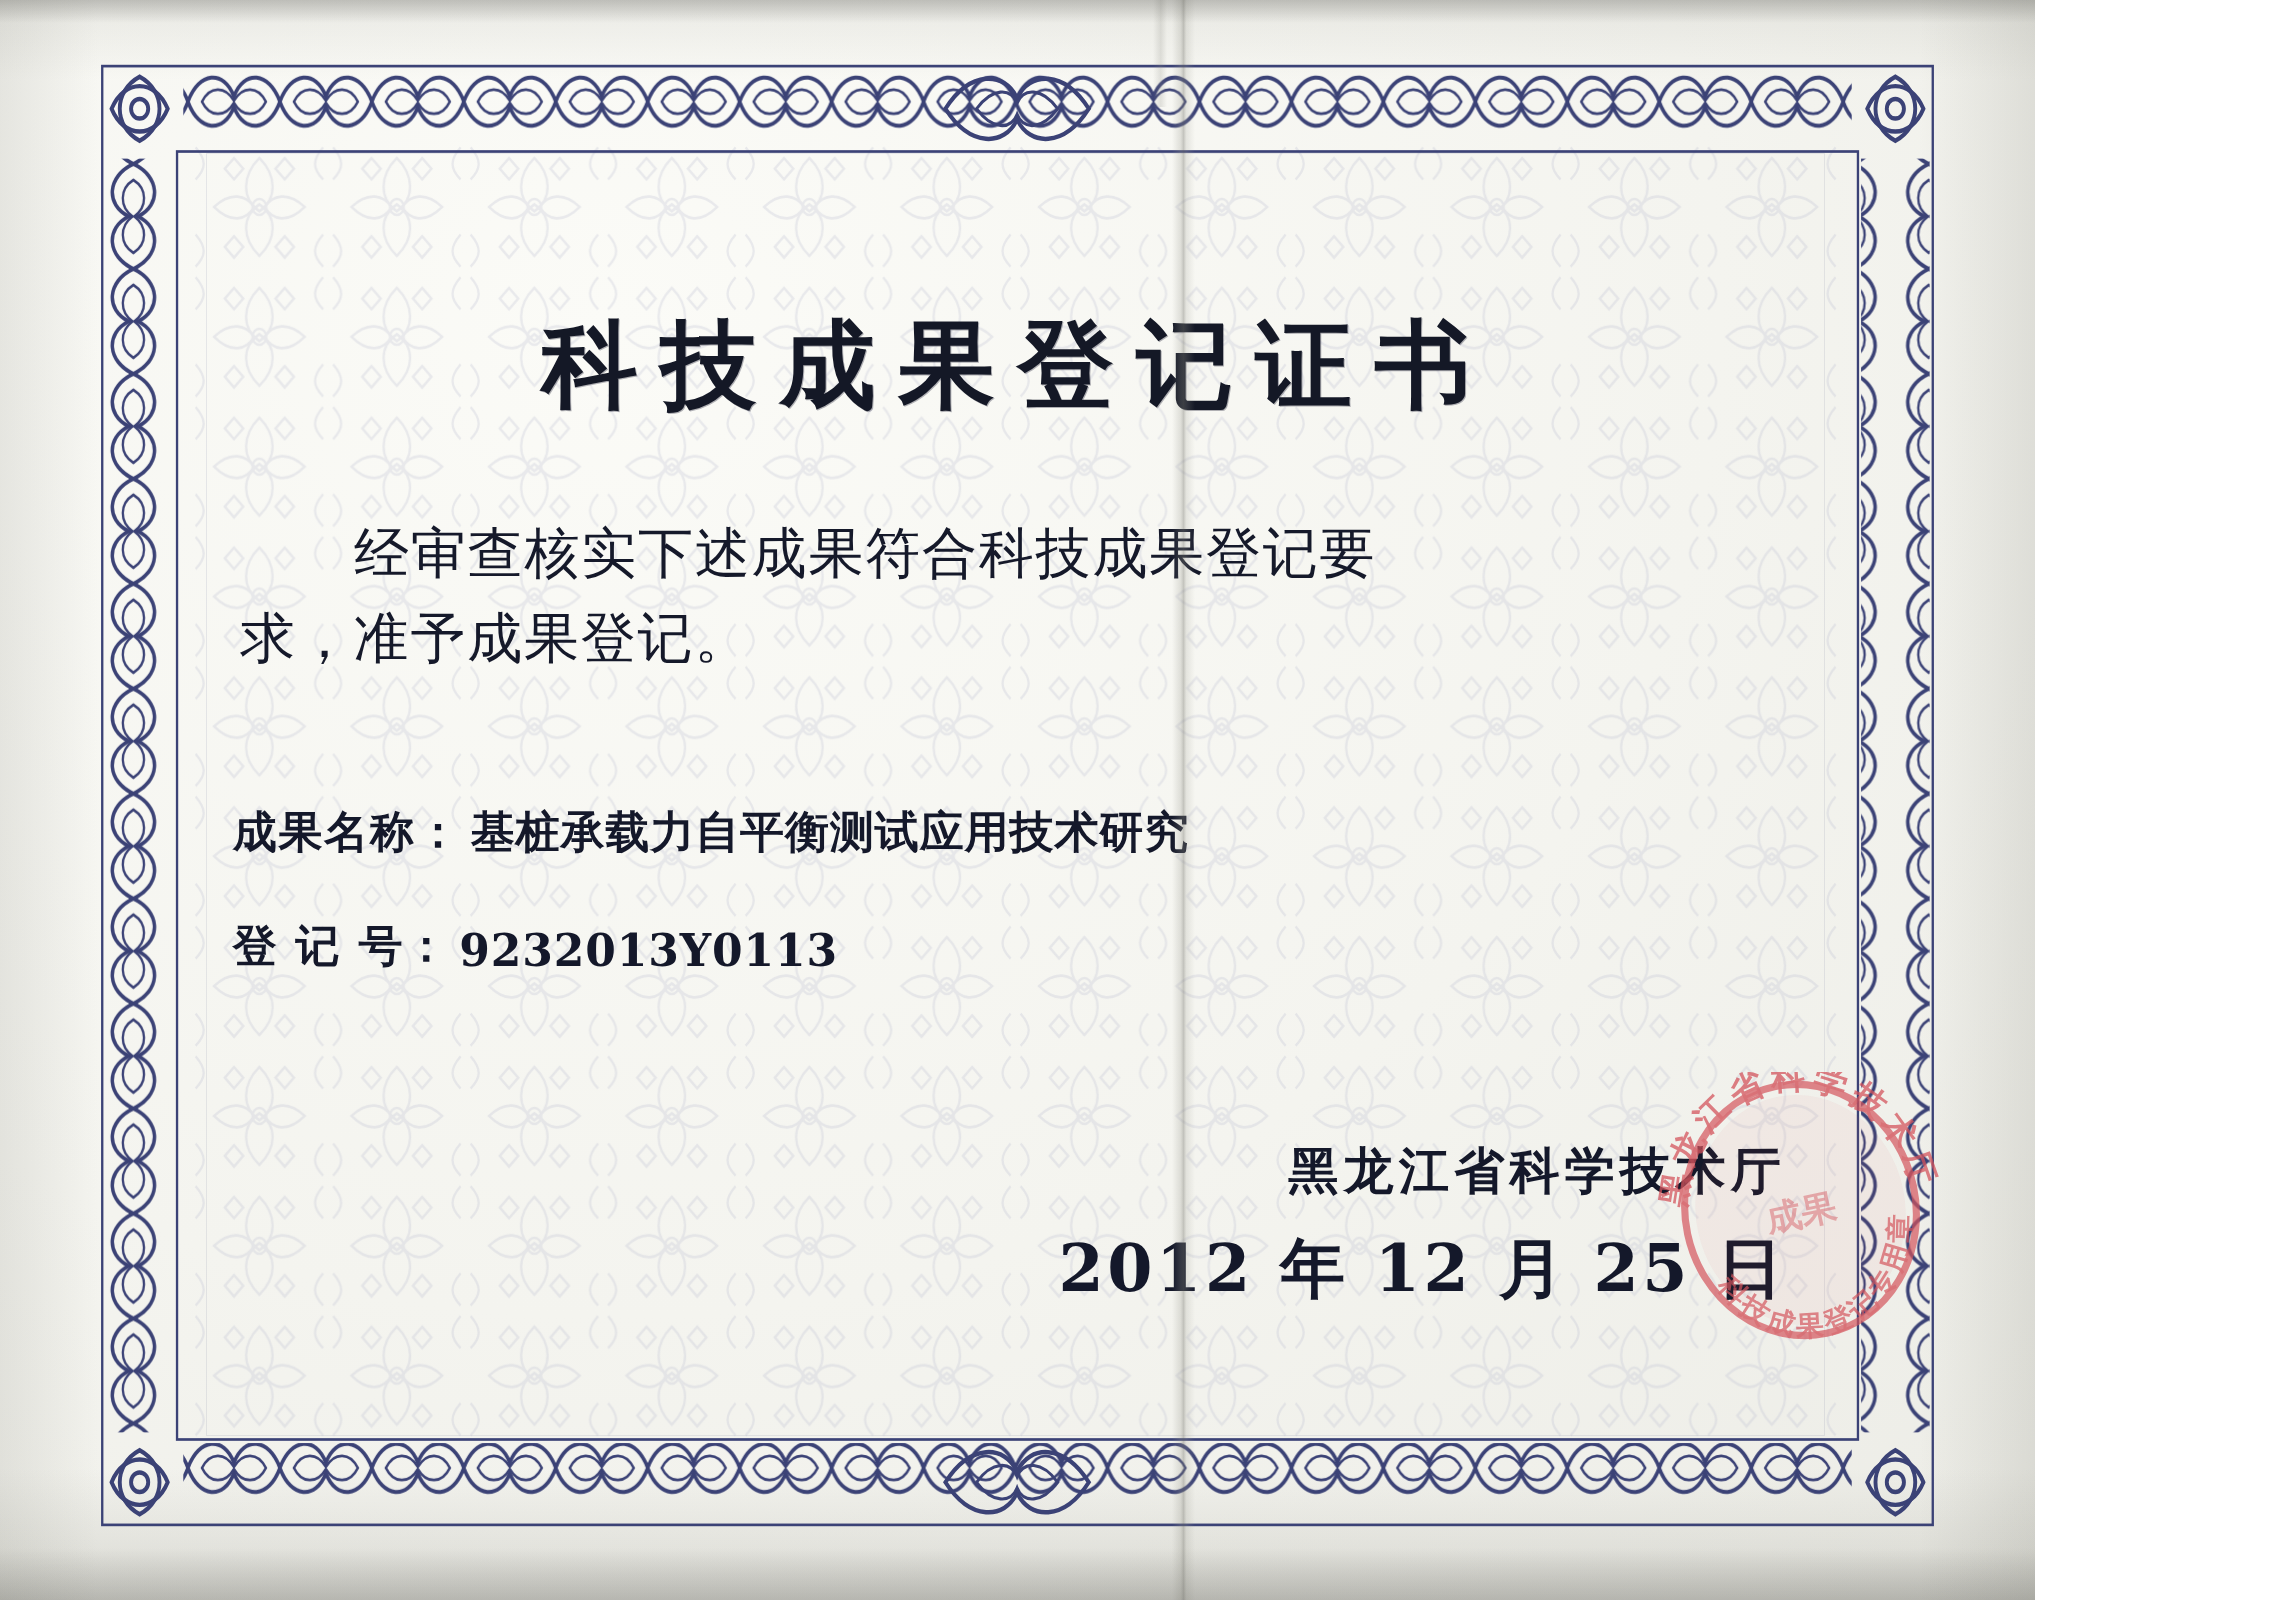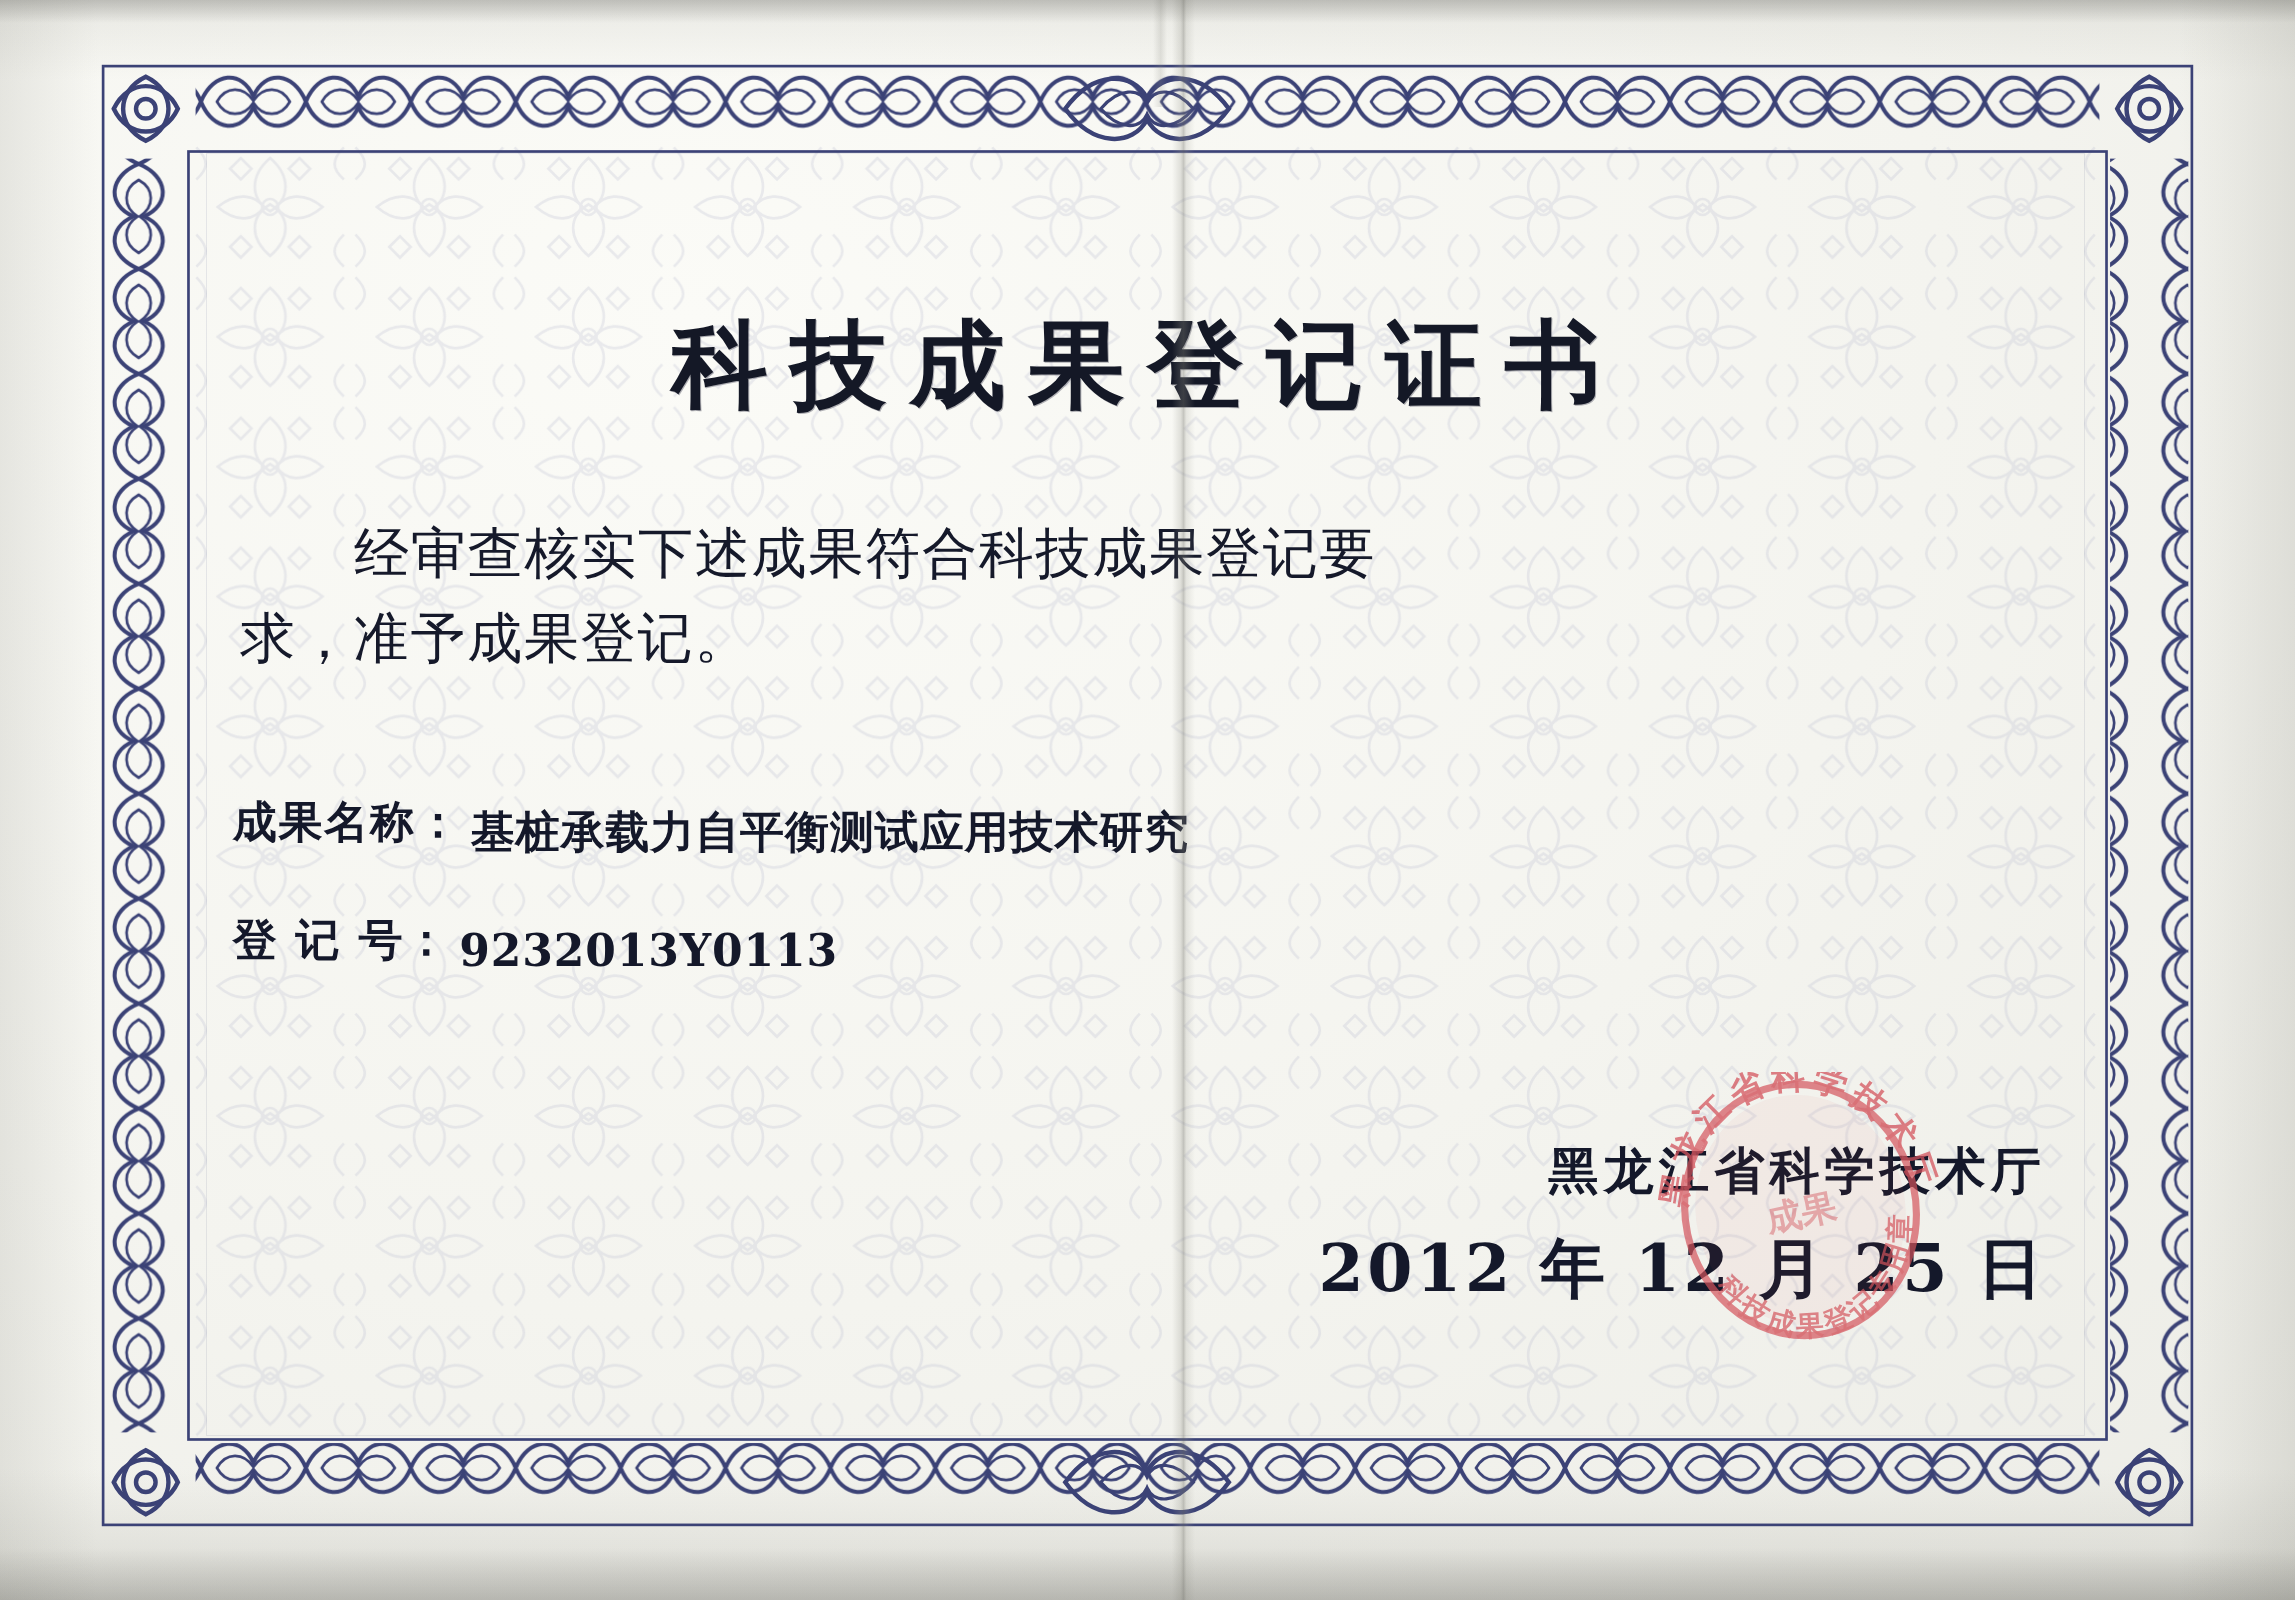--- a/index.html
+++ b/index.html
@@ -11,21 +11,21 @@
   body {
     width: 2295px;
     height: 1601px;
     overflow: hidden;
     font-family: "DejaVu Sans", "Liberation Sans", sans-serif;
   }
 
   
   .certificate {
     position: relative;
-    width: 2295px;
+    width: 2035px;
     height: 1601px;
     background:
       radial-gradient(ellipse at 30% 20%, #fbfbf7 0%, #f4f4ef 55%, #ecece6 100%);
     overflow: hidden;
   }
 
   
   .paper-shade {
     position: absolute;
     inset: 0;
@@ -140,21 +140,21 @@
   .cert-body .indent { display: inline-block; width: 114px; }
 
   .fields {
     position: absolute;
     top: 623px;
     left: 10.7px;
     right: 0;
   }
   .field-row {
     display: flex;
-    align-items: center;
+    align-items: flex-end;
     margin-bottom: 43px;
     font-family: "DejaVu Serif", "Liberation Serif", serif;
     color: #14182a;
   }
   .field-label {
     font-size: 44px;
     font-weight: 700;
     letter-spacing: 1.8px;
     white-space: nowrap;
   }

